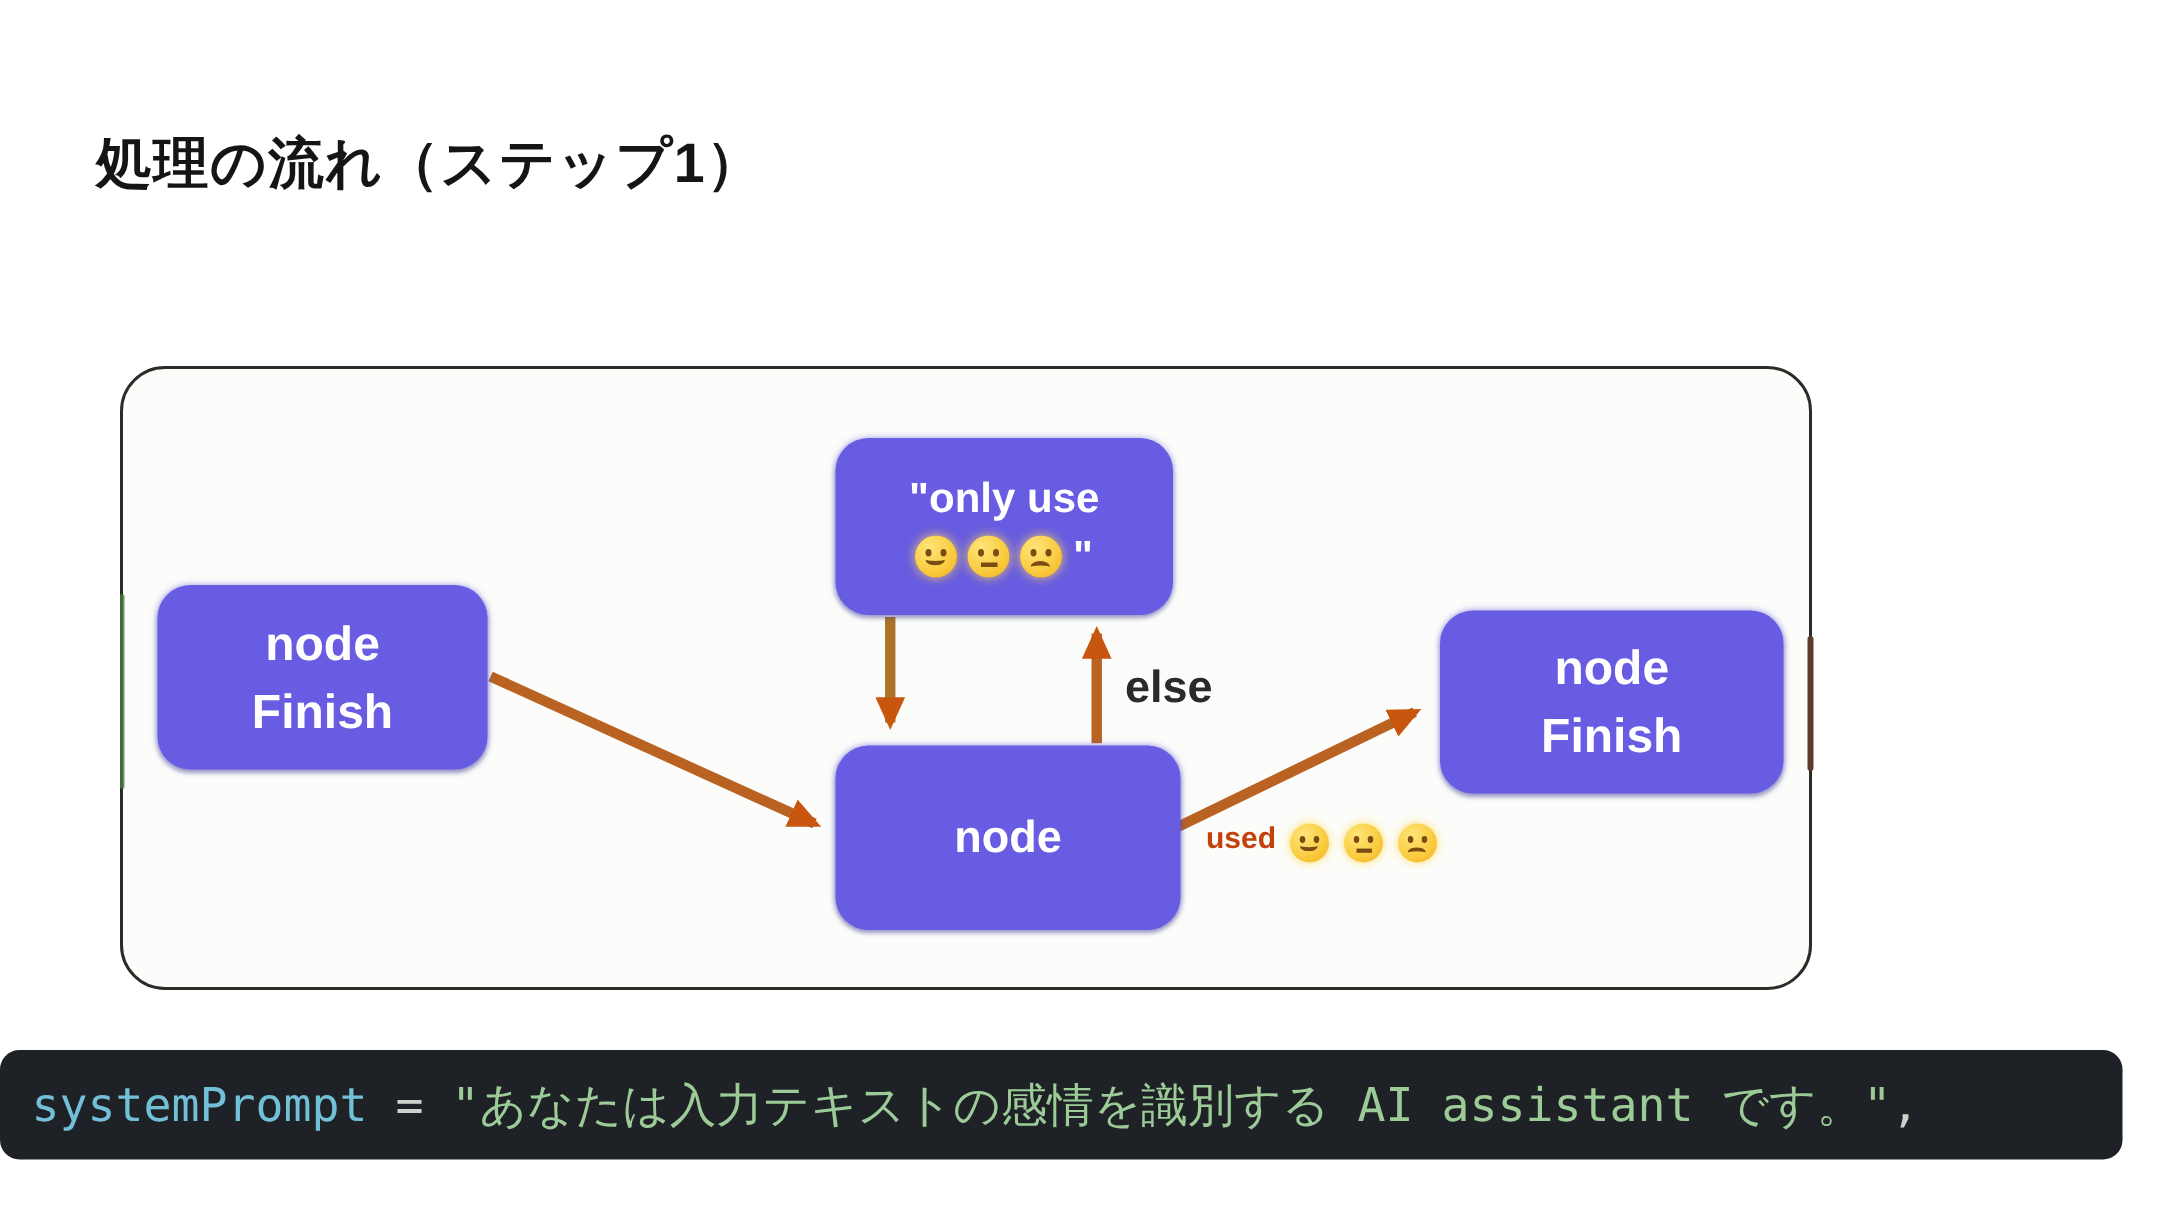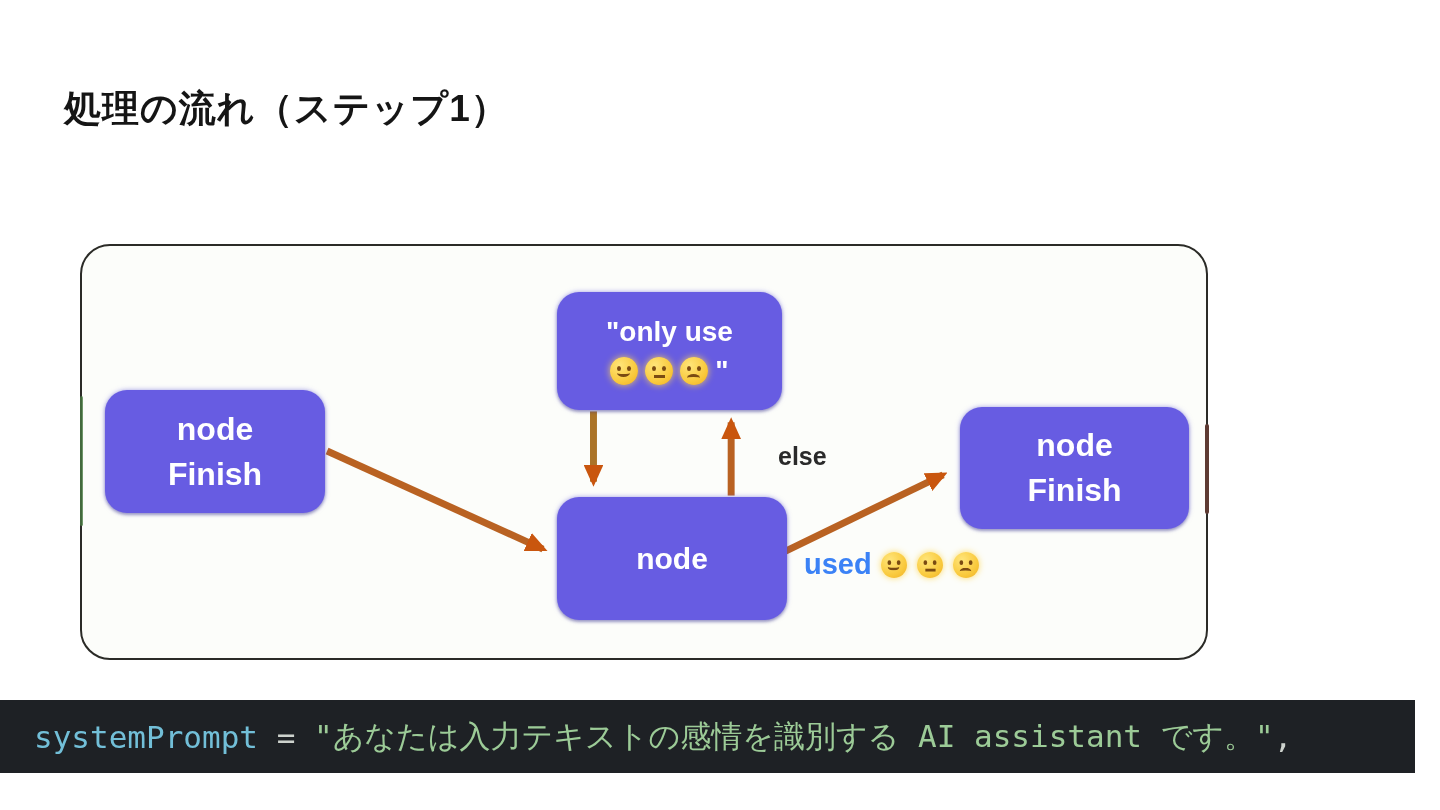--- a/index.html
+++ b/index.html
@@ -54,26 +54,26 @@
   }
   .node-start  {left:23px; top:144px;width:220px;height:123px;font-size:32px;}
   .node-onlyuse{left:475px;top:46px; width:225px;height:118px;font-size:28px;}
   .node-llm    {left:475px;top:251px;width:230px;height:123px;font-size:30px;}
   .node-finish {left:878px;top:161px;width:229px;height:122px;font-size:32px;}
   .node .row{display:flex;align-items:center;justify-content:center;gap:7px;}
 
   
   .edge-label-else{
     position:absolute;left:668px;top:196px;
-    font-size:25px;font-weight:600;color:#2a2a2a;margin-left:28px;
+    font-size:30px;font-weight:600;color:#2a2a2a;
   }
   .edge-label-used{
     position:absolute;left:722px;top:302px;
-    display:flex;align-items:center;gap:8px;
-    font-size:29px;font-weight:700;color:#3b82f6;
+    display:flex;align-items:flex-start;gap:8px;
+    font-size:20px;font-weight:700;color:#c2410c;
   }
   .edge-label-used .face{transform:scale(.93);}
 
   
   .face{
     display:inline-block;width:28px;height:28px;border-radius:50%;
     background:radial-gradient(circle at 35% 30%, #ffe579, #f9c93c 62%, #efae24);
     box-shadow:0 0 7px rgba(255,215,80,.85);
     position:relative;flex:0 0 auto;
   }
@@ -95,23 +95,23 @@
     content:"";position:absolute;left:7px;top:17px;
     width:13px;height:8px;box-sizing:border-box;
     border-top:3px solid #7a4b12;border-radius:50%;
   }
 
   
   .code-bar{
     position:absolute;left:0;top:700px;width:1415px;height:73px;
     background:var(--code_bg);
     display:flex;align-items:center;
-    padding-left:34px;box-sizing:border-box;
+    padding-left:21px;box-sizing:border-box;
     font-family:"DejaVu Sans Mono","Liberation Mono",monospace;
-    font-size:31px;white-space:pre;
+    font-size:31px;white-space:pre;border-radius:13px;
   }
   .tok{white-space:pre;}
 </style>
 </head>
 <body>
 
 <div class="slide-title">処理の流れ（ステップ1）</div>
 
 <div class="diagram">
 

